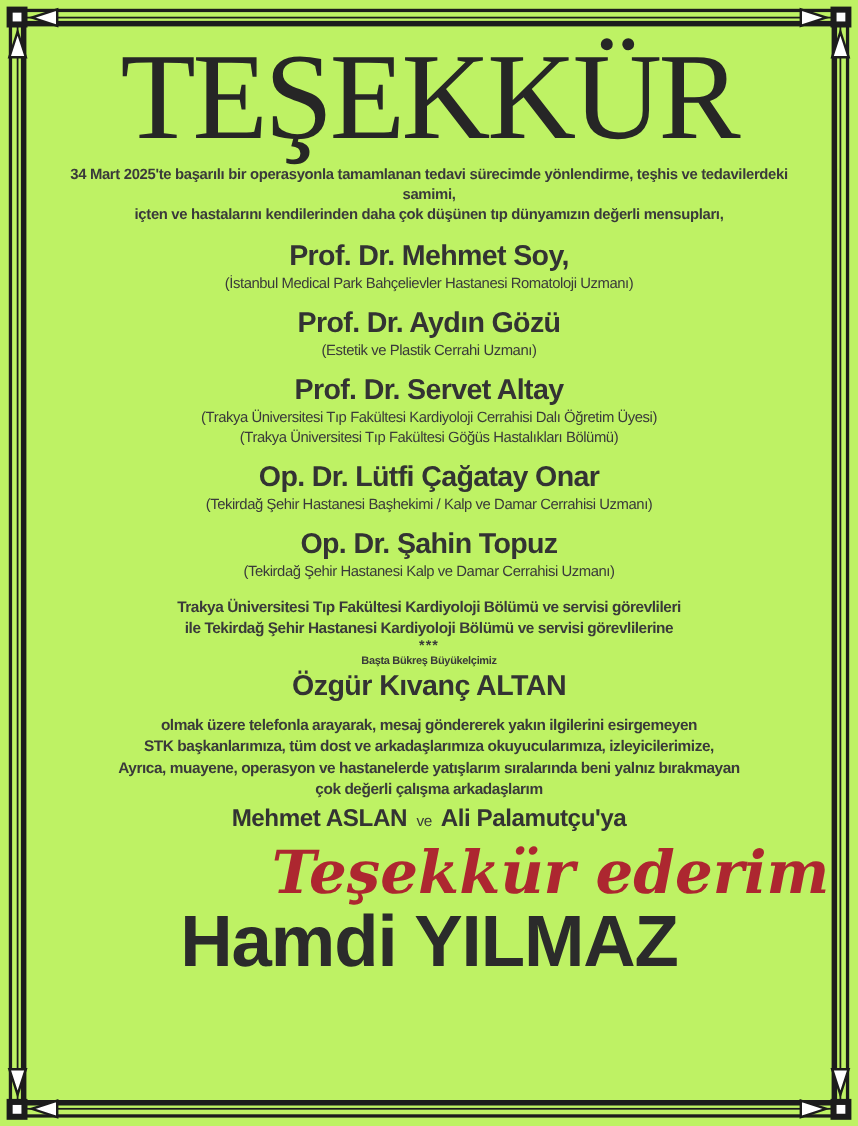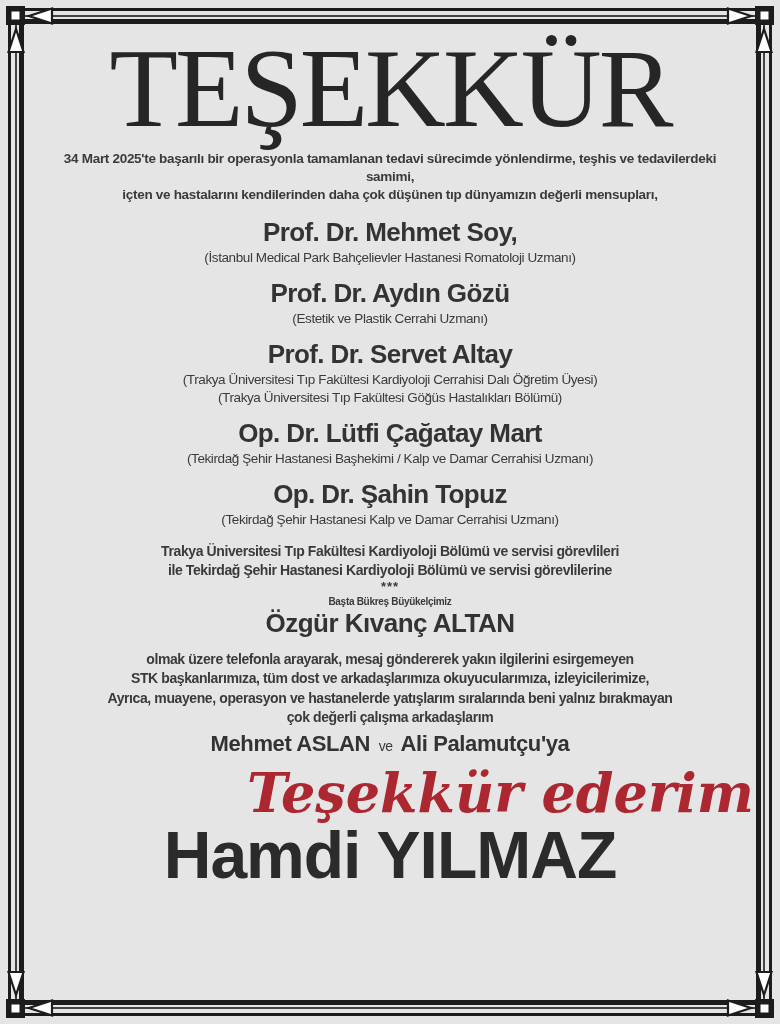--- a/index.html
+++ b/index.html
@@ -4,21 +4,21 @@
 <style>
   html, body {
     margin: 0;
     padding: 0;
     background: #ffffff;
   }
   .page {
     position: relative;
     width: 780px;
     height: 1024px;
-    background: #e5e5e5;
+    background: #bef264;
     overflow: hidden;
     font-family: "Liberation Sans", sans-serif;
     color: #2e2e2e;
   }
   .frame-svg {
     position: absolute;
     top: 0; left: 0;
     width: 780px; height: 1024px;
     pointer-events: none;
   }
@@ -188,21 +188,21 @@
         <div class="doctor-desc">(Estetik ve Plastik Cerrahi Uzmanı)</div>
       </div>
       <div>
         <div class="doctor-name">Prof. Dr. Servet Altay</div>
         <div class="doctor-desc">(Trakya Üniversitesi Tıp Fakültesi Kardiyoloji Cerrahisi Dalı Öğretim Üyesi)</div>
       </div>
       <div>
         <div class="doctor-desc">(Trakya Üniversitesi Tıp Fakültesi Göğüs Hastalıkları Bölümü)</div>
       </div>
       <div>
-        <div class="doctor-name">Op. Dr. Lütfi Çağatay Mart</div>
+        <div class="doctor-name">Op. Dr. Lütfi Çağatay Onar</div>
         <div class="doctor-desc">(Tekirdağ Şehir Hastanesi Başhekimi / Kalp ve Damar Cerrahisi Uzmanı)</div>
       </div>
       <div>
         <div class="doctor-name">Op. Dr. Şahin Topuz</div>
         <div class="doctor-desc">(Tekirdağ Şehir Hastanesi Kalp ve Damar Cerrahisi Uzmanı)</div>
       </div>
     </div>
 
     <p class="staff-note">Trakya Üniversitesi Tıp Fakültesi Kardiyoloji Bölümü ve servisi görevlileri
 ile Tekirdağ Şehir Hastanesi Kardiyoloji Bölümü ve servisi görevlilerine</p>

